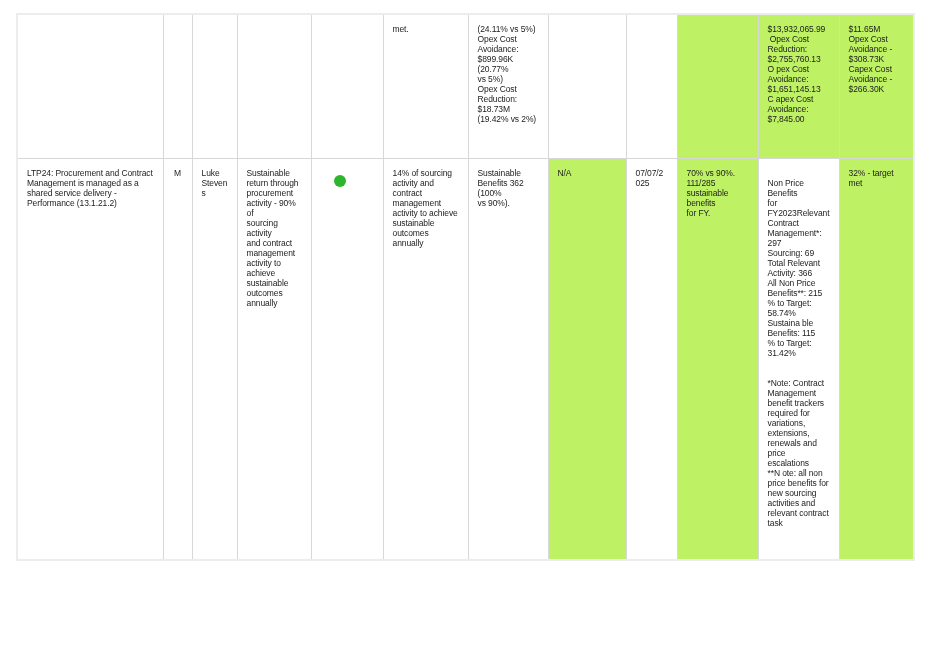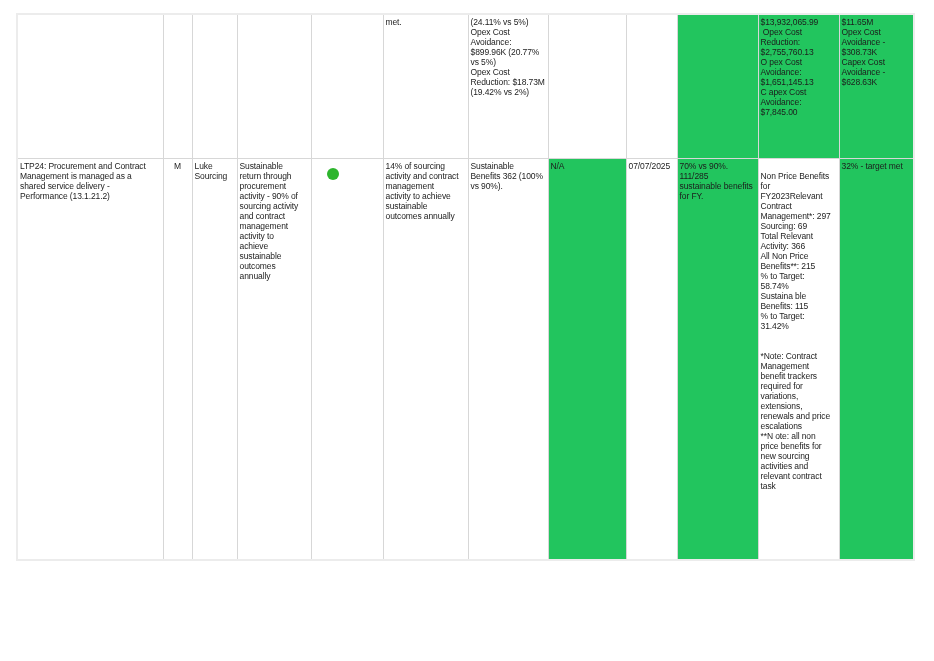--- a/index.html
+++ b/index.html
@@ -9,33 +9,33 @@
   }
   .page{position:relative;width:934px;height:661px;overflow:hidden;background:#ffffff}
   table.kpi{
     position:absolute;left:16px;top:13px;width:897px;
     table-layout:fixed;border-collapse:collapse;
     border:2px solid #ececec;background:#ffffff;
   }
   td{
     border:1px solid #d7d7d7;
     vertical-align:top;
-    padding:2px;
+    padding:9px;
     font-size:8.5px;
     line-height:10px;
     letter-spacing:-0.1px;
     color:#1c1c1c;
     white-space:pre-wrap;
     overflow:hidden;
     word-wrap:break-word;
   }
   tr.row-cont{height:144px}
   tr.row-main{height:402px}
   td.center{text-align:center}
-  td.shaded{background:#22c55e}
+  td.shaded{background:#bef264}
   .dot{
     display:inline-block;width:12px;height:12px;border-radius:50%;
     margin:7px 0 0 13px;background:#2db52d;
   }
 </style>
 </head>
 <body>
 
 <div class="page">
   <table class="kpi">
@@ -81,30 +81,30 @@
 $1,651,145.13
 C apex Cost
 Avoidance:
 $7,845.00</td>
         <td class="shaded">$11.65M
 Opex Cost
 Avoidance -
 $308.73K
 Capex Cost
 Avoidance -
-$628.63K</td>
+$266.30K</td>
       </tr>
       <tr class="row-main">
         <td>LTP24: Procurement and Contract
 Management is managed as a
 shared service delivery -
 Performance (13.1.21.2)</td>
         <td class="center">M</td>
         <td>Luke
-Sourcing</td>
+Stevens</td>
         <td>Sustainable
 return through
 procurement
 activity - 90% of
 sourcing activity
 and contract
 management
 activity to
 achieve
 sustainable

